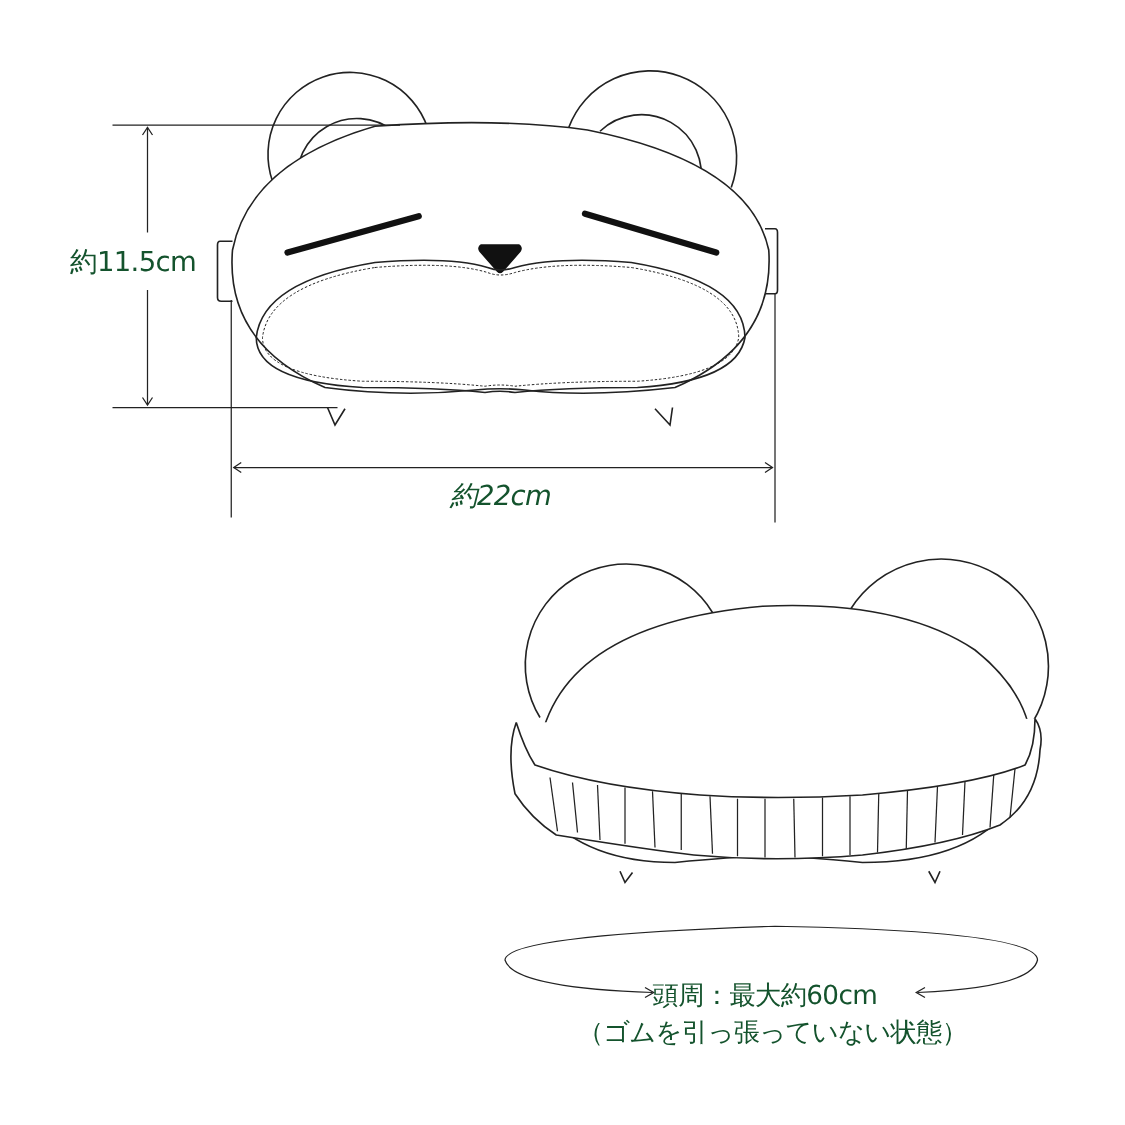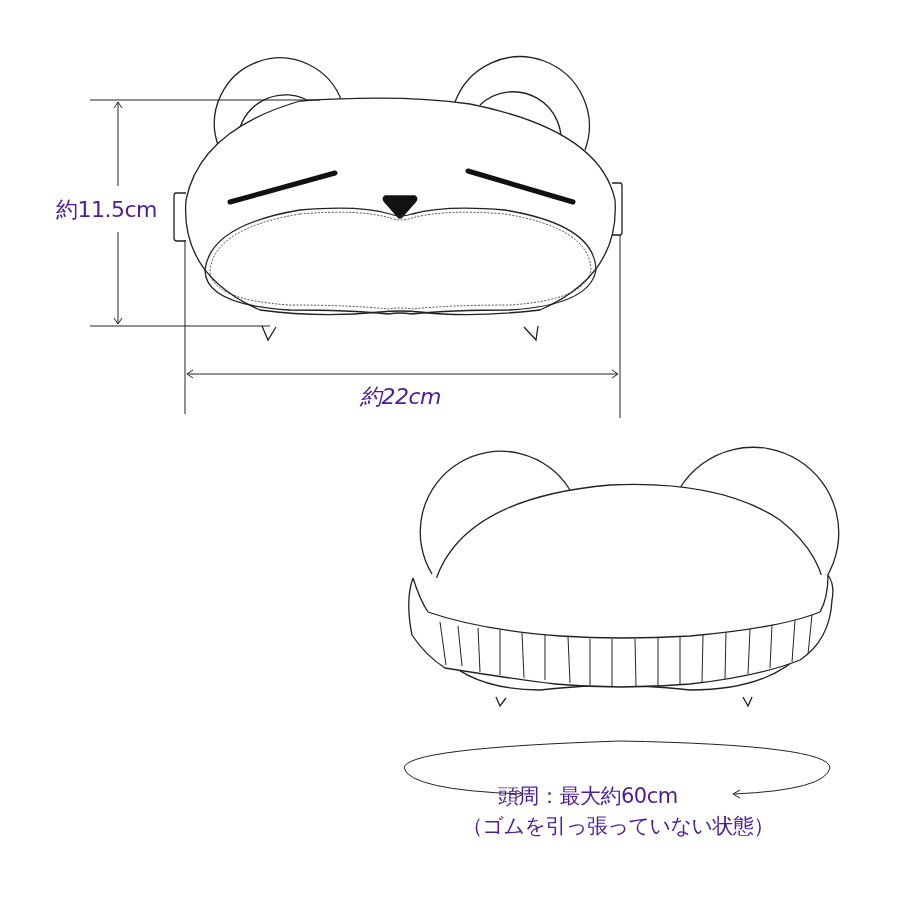--- a/index.html
+++ b/index.html
@@ -1,21 +1,21 @@
 <!DOCTYPE html>
 <html><head>
   <meta charset="utf-8">
   <style>
     html, body { margin: 0; padding: 0; background: #ffffff; }
     body { width: 900px; height: 900px; position: relative; overflow: hidden; font-family: "DejaVu Sans", sans-serif; color: #222; }
     .drawing { position: absolute; left: 0; top: 0; width: 900px; height: 900px; }
-    .label { position: absolute; font-size: 22px; color: #4c1d95; white-space: nowrap; letter-spacing: -0.5px; }
+    .label { position: absolute; font-size: 22px; color: #14532d; white-space: nowrap; letter-spacing: -0.5px; }
     .lbl-height { left: 56px; top: 195px; }
     .lbl-width { left: 360px; top: 382px; font-style: italic; }
-    .lbl-head { left: 498px; top: 782px; font-size: 21px; }
+    .lbl-head { left: 522px; top: 782px; font-size: 21px; }
     .lbl-note { left: 462px; top: 812px; font-size: 21px; }
   </style>
 </head>
 <body>
 
 <svg class="drawing" viewBox="0 0 900 900" xmlns="http://www.w3.org/2000/svg">
   <g fill="none" stroke="#222" stroke-width="1.3">
 
     <g>
 

